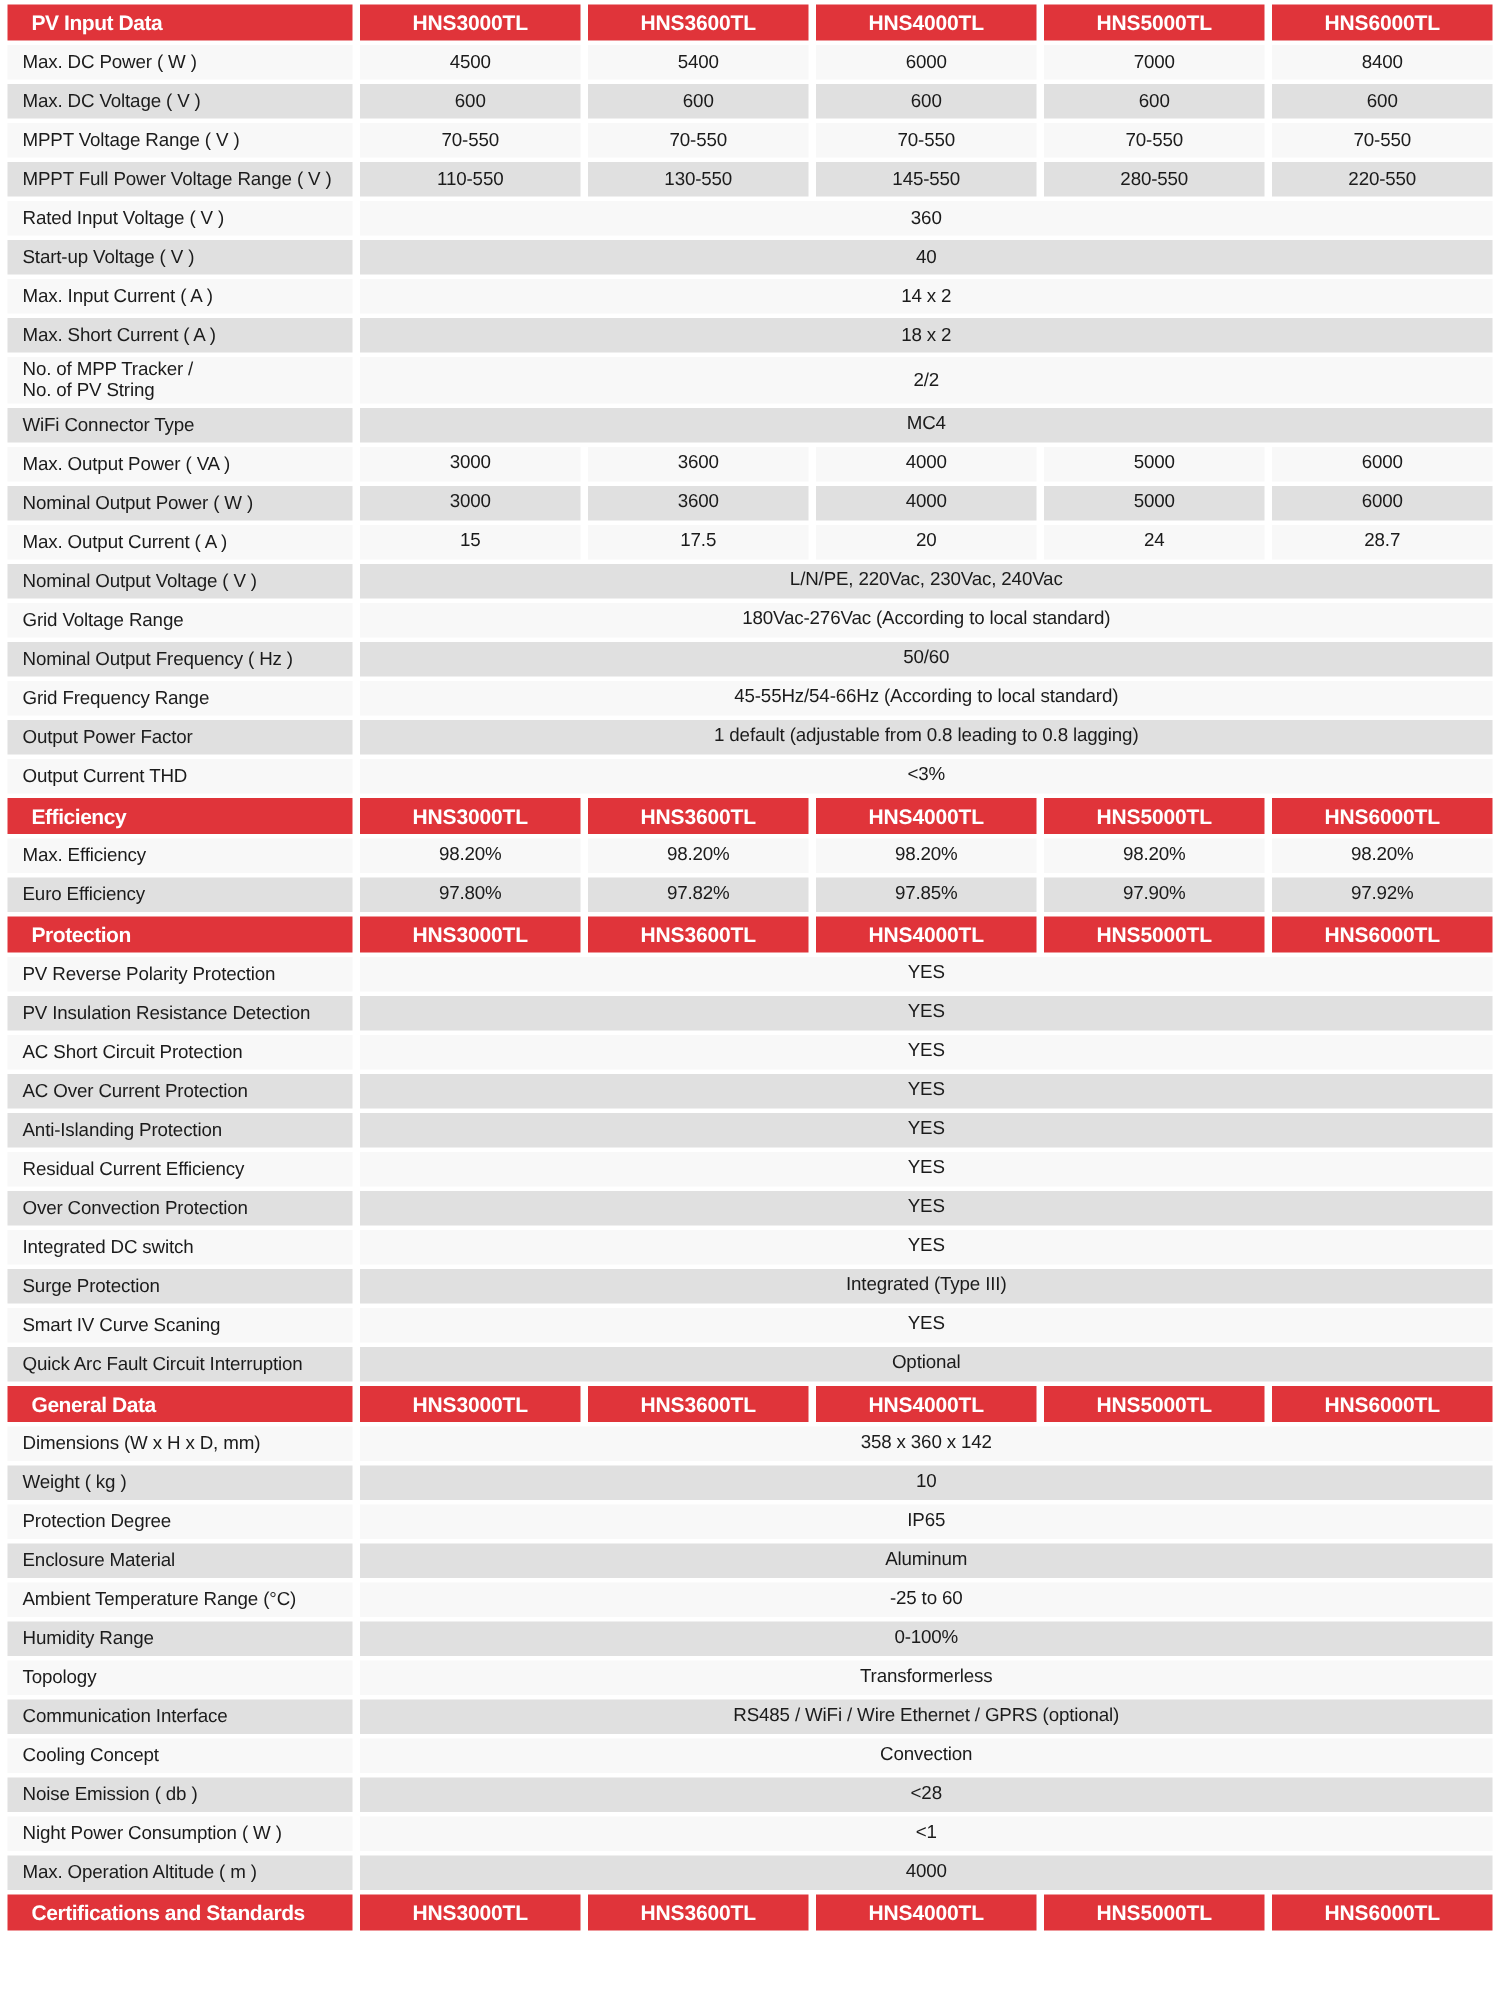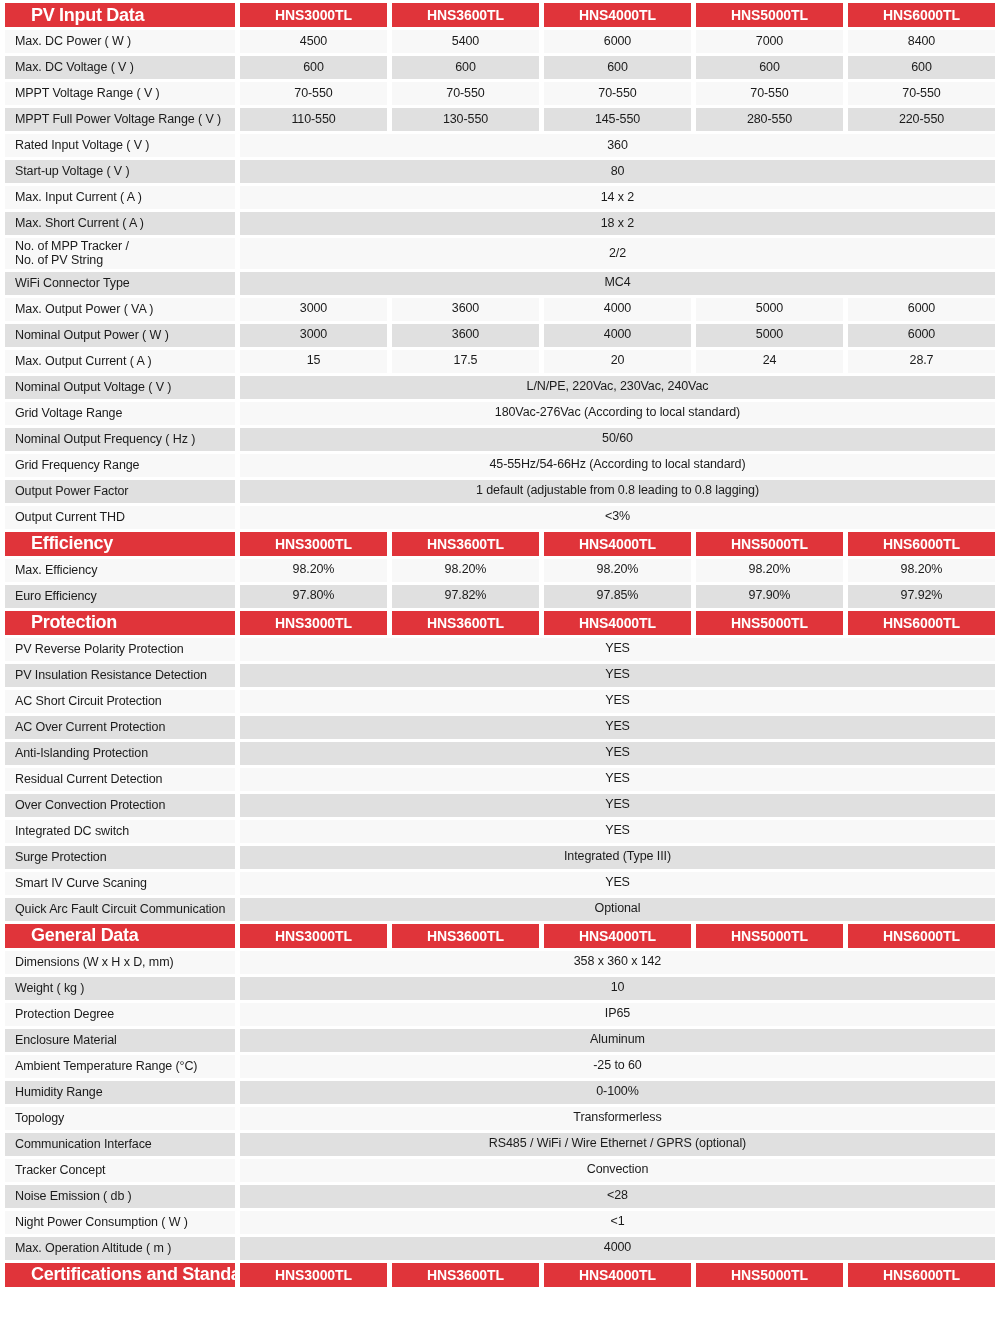--- a/index.html
+++ b/index.html
@@ -35,22 +35,22 @@
   }
   tr.hdr th{
     background:var(--red);
     color:#ffffff;
     height:22px;
     font-weight:bold;
     white-space:nowrap;
   }
   th.sec-title{
     text-align:left;
-    padding-left:26px;
-    font-size:18px;
+    padding-left:16px;
+    font-size:14px;
     letter-spacing:-0.3px;
   }
   th.model-h{
     text-align:center;
     font-size:14px;
   }
   tr.w td{background:var(--light);}
   tr.g td{background:var(--gray);}
   td{
     height:21px;
@@ -119,21 +119,21 @@
           <td class="val">145-550</td>
           <td class="val">280-550</td>
           <td class="val">220-550</td>
         </tr>
         <tr class="w">
           <td class="label">Rated Input Voltage ( V )</td>
           <td class="val" colspan="5">360</td>
         </tr>
         <tr class="g">
           <td class="label">Start-up Voltage ( V )</td>
-          <td class="val" colspan="5">80</td>
+          <td class="val" colspan="5">40</td>
         </tr>
         <tr class="w">
           <td class="label">Max. Input Current ( A )</td>
           <td class="val" colspan="5">14 x 2</td>
         </tr>
         <tr class="g">
           <td class="label">Max. Short Current ( A )</td>
           <td class="val" colspan="5">18 x 2</td>
         </tr>
         <tr class="w">
@@ -241,41 +241,41 @@
         </tr>
         <tr class="g">
           <td class="label">AC Over Current Protection</td>
           <td class="val" colspan="5">YES</td>
         </tr>
         <tr class="g">
           <td class="label">Anti-Islanding Protection</td>
           <td class="val" colspan="5">YES</td>
         </tr>
         <tr class="w">
-          <td class="label">Residual Current Detection</td>
+          <td class="label">Residual Current Efficiency</td>
           <td class="val" colspan="5">YES</td>
         </tr>
         <tr class="g">
           <td class="label">Over Convection Protection</td>
           <td class="val" colspan="5">YES</td>
         </tr>
         <tr class="w">
           <td class="label">Integrated DC switch</td>
           <td class="val" colspan="5">YES</td>
         </tr>
         <tr class="g">
           <td class="label">Surge Protection</td>
           <td class="val" colspan="5">Integrated (Type III)</td>
         </tr>
         <tr class="w">
           <td class="label">Smart IV Curve Scaning</td>
           <td class="val" colspan="5">YES</td>
         </tr>
         <tr class="g">
-          <td class="label">Quick Arc Fault Circuit Communication</td>
+          <td class="label">Quick Arc Fault Circuit Interruption</td>
           <td class="val" colspan="5">Optional</td>
         </tr>
         <tr class="hdr">
           <th class="sec-title">General Data</th>
           <th class="model-h">HNS3000TL</th>
           <th class="model-h">HNS3600TL</th>
           <th class="model-h">HNS4000TL</th>
           <th class="model-h">HNS5000TL</th>
           <th class="model-h">HNS6000TL</th>
         </tr>
@@ -305,21 +305,21 @@
         </tr>
         <tr class="w">
           <td class="label">Topology</td>
           <td class="val" colspan="5">Transformerless</td>
         </tr>
         <tr class="g">
           <td class="label">Communication Interface</td>
           <td class="val" colspan="5">RS485 / WiFi / Wire Ethernet / GPRS (optional)</td>
         </tr>
         <tr class="w">
-          <td class="label">Tracker Concept</td>
+          <td class="label">Cooling Concept</td>
           <td class="val" colspan="5">Convection</td>
         </tr>
         <tr class="g">
           <td class="label">Noise Emission ( db )</td>
           <td class="val" colspan="5">&lt;28</td>
         </tr>
         <tr class="w">
           <td class="label">Night Power Consumption ( W )</td>
           <td class="val" colspan="5">&lt;1</td>
         </tr>

